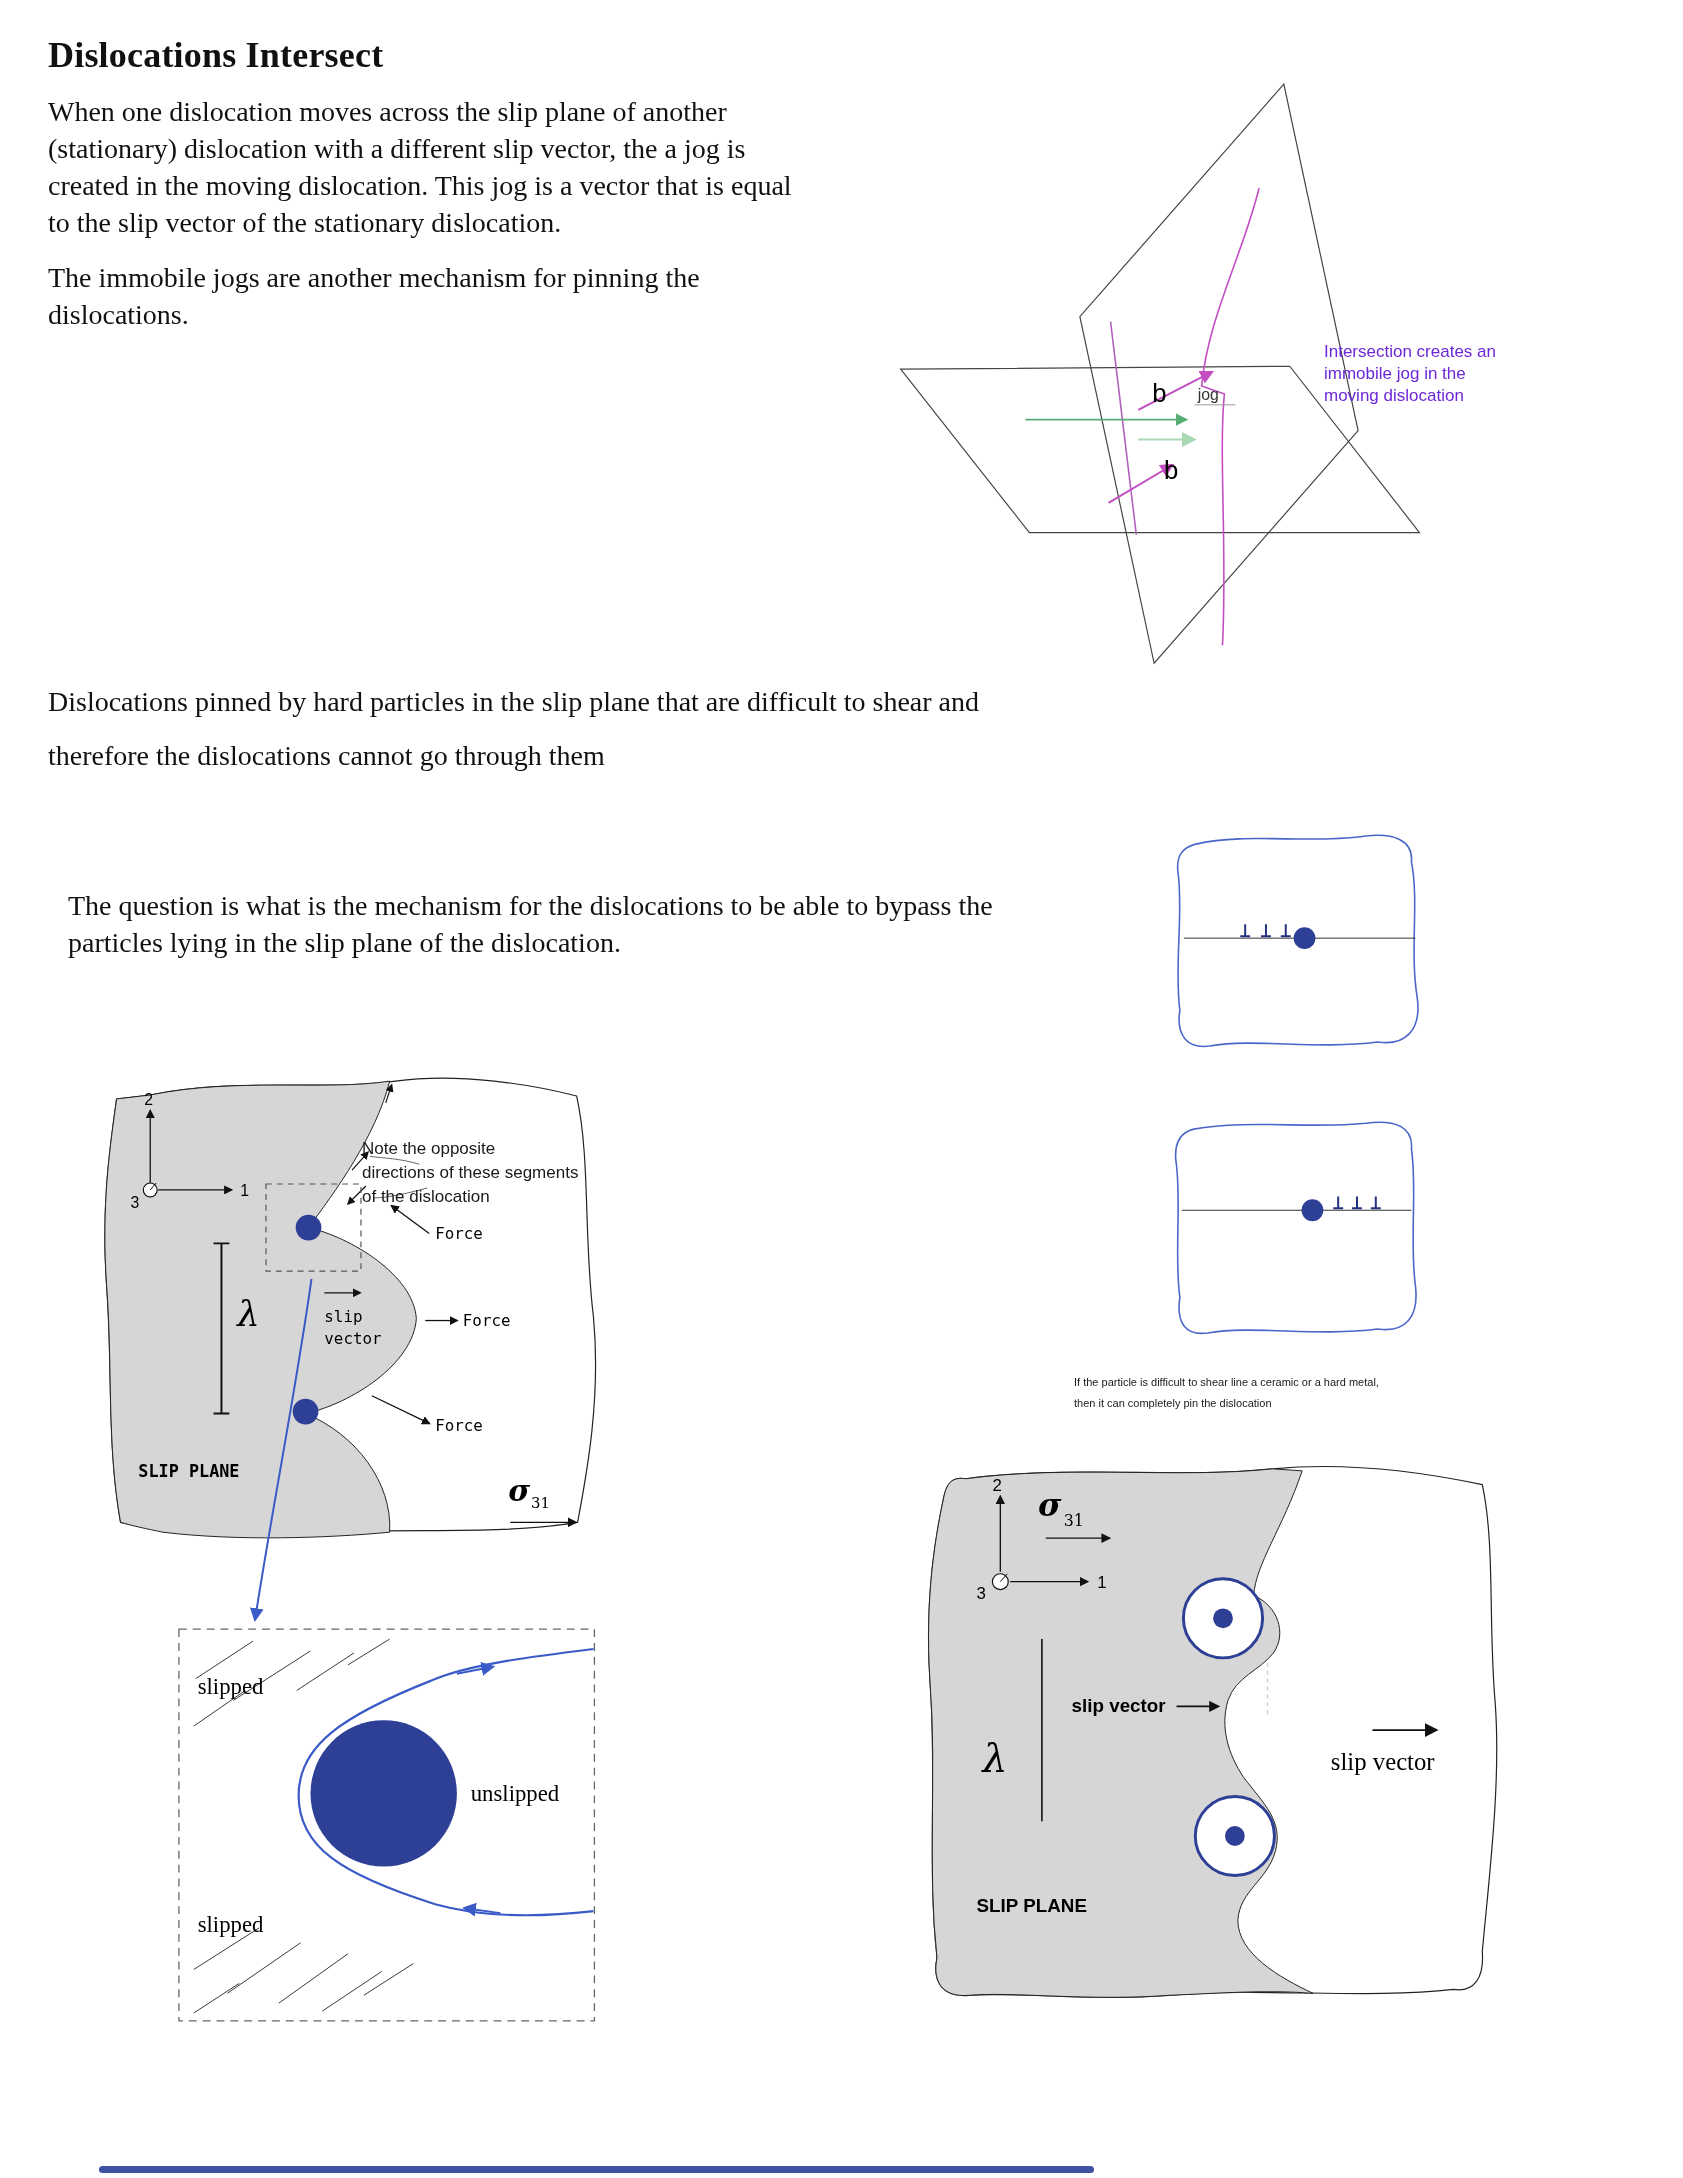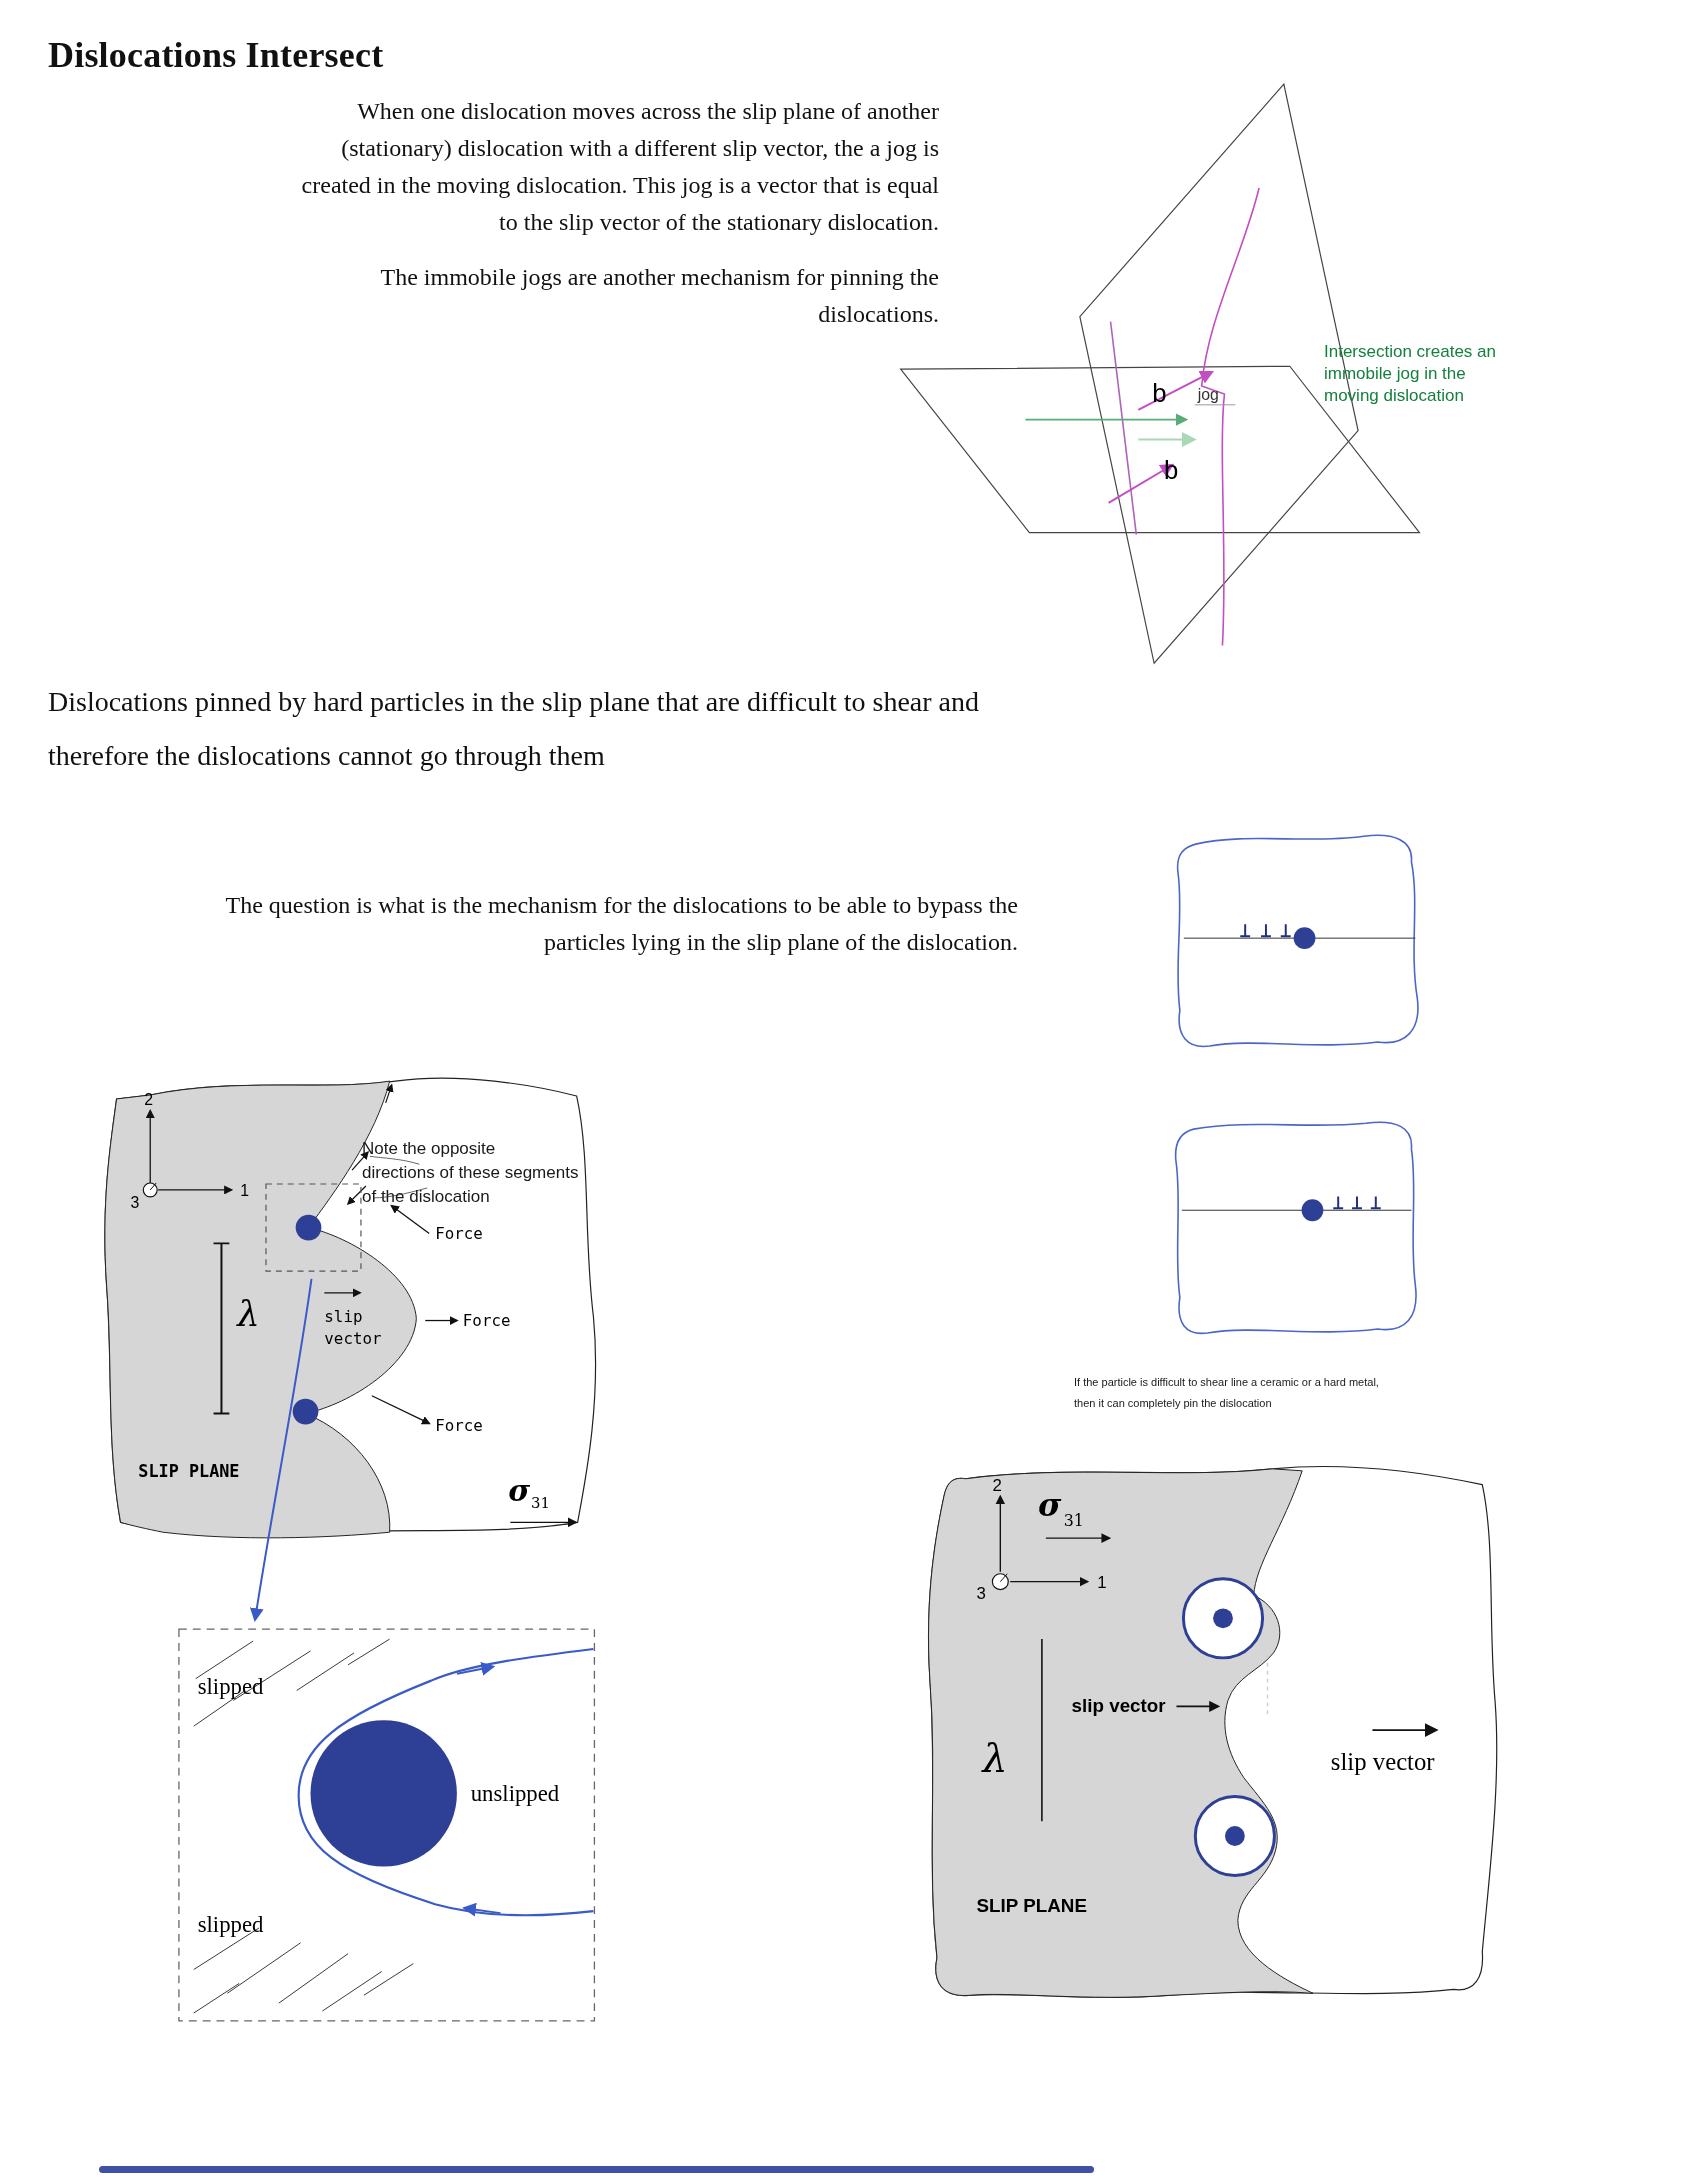--- a/index.html
+++ b/index.html
@@ -1,23 +1,23 @@
 <!DOCTYPE html>
 <html><head>
 <meta charset="utf-8">
 <style>
   html,body{margin:0;padding:0;background:#ffffff;}
   .page{position:relative;width:1683px;height:2178px;background:#ffffff;
         font-family:"Liberation Serif",serif;color:#111;overflow:hidden;}
   .abs{position:absolute;}
   .title{font-size:36px;font-weight:bold;letter-spacing:0.2px;}
   .h2{font-size:28px;font-weight:normal;line-height:54px;white-space:pre-line;}
-  .body-text{font-size:24px;line-height:37px;white-space:pre-line;text-align:right;}
+  .body-text{font-size:28px;line-height:37px;white-space:pre-line;}
   .annot{font-family:"Liberation Sans",sans-serif;font-size:17px;line-height:22px;
-         white-space:pre-line;color:#15803d;}
+         white-space:pre-line;color:#6d28d9;}
   .note{font-family:"Liberation Sans",sans-serif;font-size:17px;line-height:24px;
         white-space:pre-line;color:#1a1a1a;}
   .caption{font-family:"Liberation Sans",sans-serif;font-size:11px;line-height:21px;
         white-space:pre-line;text-align:left;color:#1a1a1a;}
   .z2{z-index:2;}
   svg{position:absolute;z-index:1;overflow:visible;}
   .strip{position:absolute;background:#3f51a5;border-radius:4px;}
   text{user-select:none;}
 </style>
 </head>

